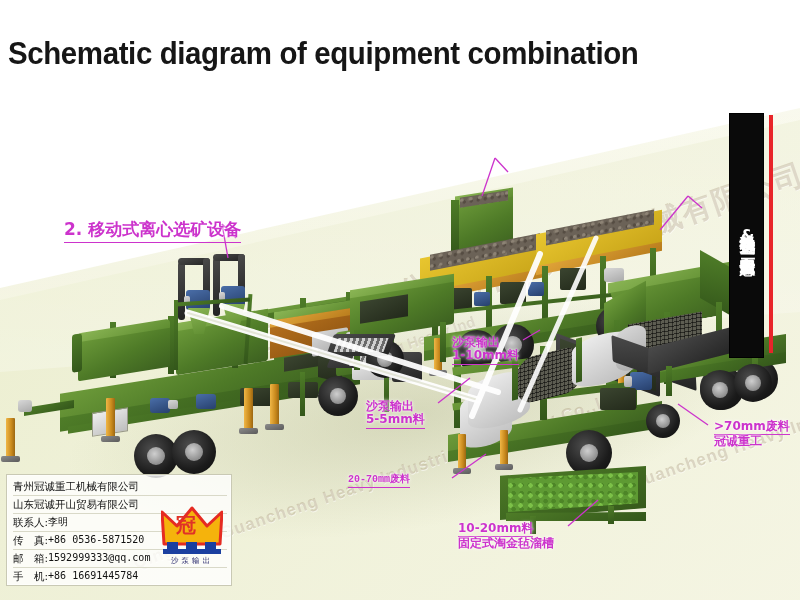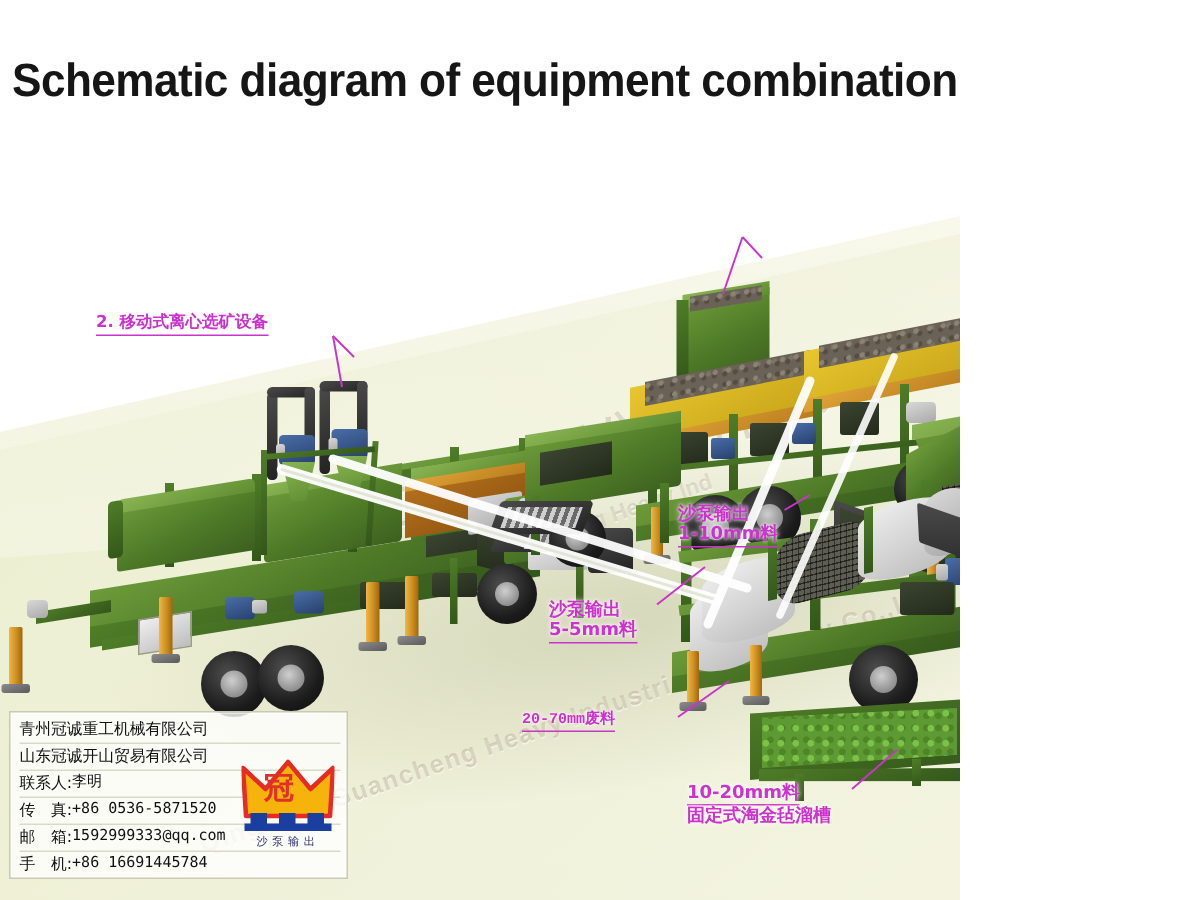--- a/index.html
+++ b/index.html
@@ -2,21 +2,21 @@
 <html><head>
 <meta charset="utf-8">
 <title>Schematic diagram of equipment combination</title>
 <style>
   html,body{margin:0;padding:0;}
   body{
     width:800px;height:600px;overflow:hidden;position:relative;
     background:#ffffff;
     font-family:"Liberation Sans","DejaVu Sans",sans-serif;
   }
-  #stage{position:absolute;inset:0;width:640px;height:600px;overflow:hidden;background:#fff;}
+  #stage{position:absolute;inset:0;width:800px;height:600px;overflow:hidden;background:#fff;}
 
   
   .ground{
     position:absolute;left:0;top:0;width:800px;height:600px;
     background:linear-gradient(to bottom,#fdfdf7 0%,#f2f3dd 45%,#eceed0 100%);
     clip-path:polygon(0% 48%, 100% 18%, 100% 100%, 0% 100%);
   }
   .ground2{
     position:absolute;left:0;top:0;width:800px;height:600px;
     background:linear-gradient(140deg,#e9edc6 0%,#eef0d6 40%,#f6f6e6 100%);
@@ -453,21 +453,21 @@
     <polyline class="leader" points="438,403 470,378"></polyline>
 
     <polyline class="leader" points="452,478 486,454"></polyline>
 
     <polyline class="leader" points="568,526 598,500"></polyline>
 
     <polyline class="leader" points="708,425 678,404"></polyline>
   </svg>
 
 
-  <div class="lbl" style="left:64px;top:207px;font-size:11px;">
+  <div class="lbl" style="left:64px;top:218px;font-size:17px;">
     <span class="u">2. 移动式离心选矿设备</span>
   </div>
 
 
   <div class="lbl two" style="left:452px;top:336px;font-size:12px;">
     <div>沙泵输出</div>
     <div class="u">1-10mm料</div>
   </div>
 
   <div class="lbl two" style="left:366px;top:400px;font-size:12px;">

